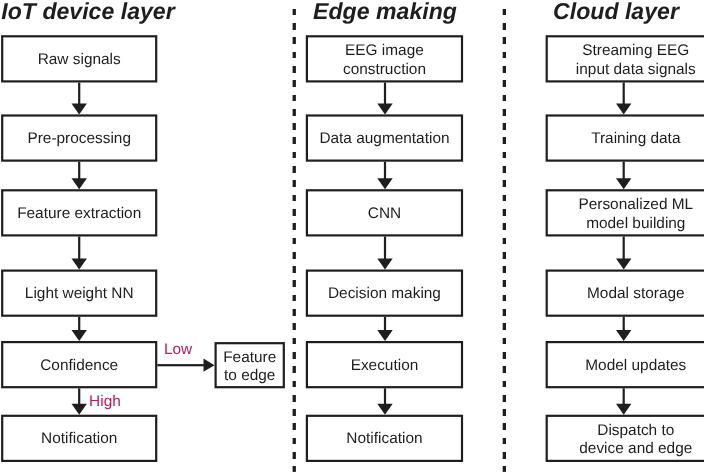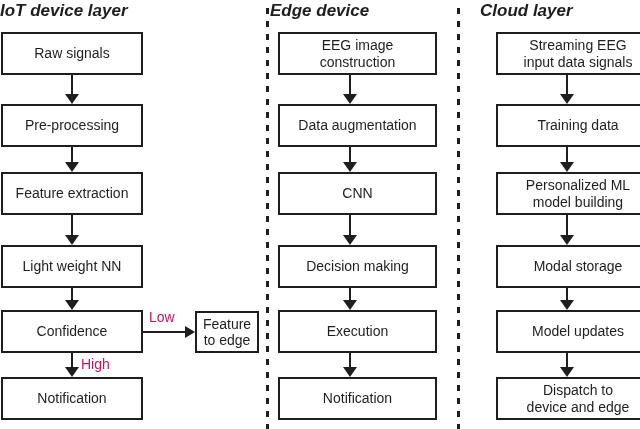--- a/index.html
+++ b/index.html
@@ -1,33 +1,33 @@
 <!DOCTYPE html>
 <html><head>
 <meta charset="utf-8">
 <style>
   html,body{margin:0;padding:0;background:#ffffff;}
   .canvas{
     position:relative;width:640px;height:429px;background:#ffffff;
     font-family:"Liberation Sans",sans-serif;color:#1e1e1e;overflow:hidden;
   }
   .title{
-    position:absolute;top:1px;font-size:17px;line-height:20px;
-    font-weight:bold;font-style:italic;color:#1e1e1e;
+    position:absolute;top:1px;font-size:21px;line-height:20px;
+    font-weight:bold;font-style:italic;text-align:center;color:#1e1e1e;
   }
   .t1{left:0;width:160px}
   .t2{left:270px;width:160px}
   .t3{left:480px;width:160px}
   .box{
     position:absolute;box-sizing:border-box;border:2px solid #1e1e1e;background:#ffffff;
     display:flex;align-items:center;justify-content:center;text-align:center;
     font-size:14px;line-height:16.5px;white-space:pre-line;
   }
   .c1{left:1px;width:142px}
-  .c2{left:278px;width:159px}
+  .c2{left:278px;width:143px}
   .c3{left:496px;width:164px}
   .r1{top:32px;height:43px}
   .r2{top:104px;height:43px}
   .r3{top:172px;height:43px}
   .r4{top:245px;height:43px}
   .r5{top:310px;height:43px}
   .r6{top:377px;height:43px}
   .sidebox{left:195px;top:311px;width:64px;height:42px}
   .dash{
     position:absolute;top:8px;height:421px;width:3px;
@@ -55,21 +55,21 @@
 </style>
 </head>
 <body>
 
 <div class="canvas">
 
   <div class="dash d1"></div>
   <div class="dash d2"></div>
 
   <div class="title t1">IoT device layer</div>
-  <div class="title t2">Edge device</div>
+  <div class="title t2">Edge making</div>
   <div class="title t3">Cloud layer</div>
 
   <div class="box c1 r1">Raw signals</div>
   <div class="box c1 r2">Pre-processing</div>
   <div class="box c1 r3">Feature extraction</div>
   <div class="box c1 r4">Light weight NN</div>
   <div class="box c1 r5">Confidence</div>
   <div class="box c1 r6">Notification</div>
 
   <div class="box c2 r1">EEG image

